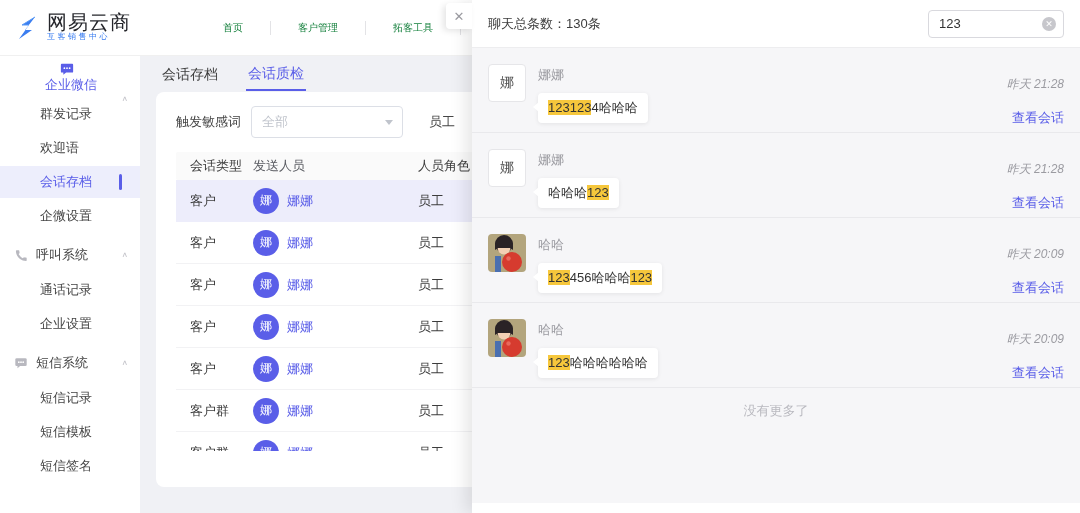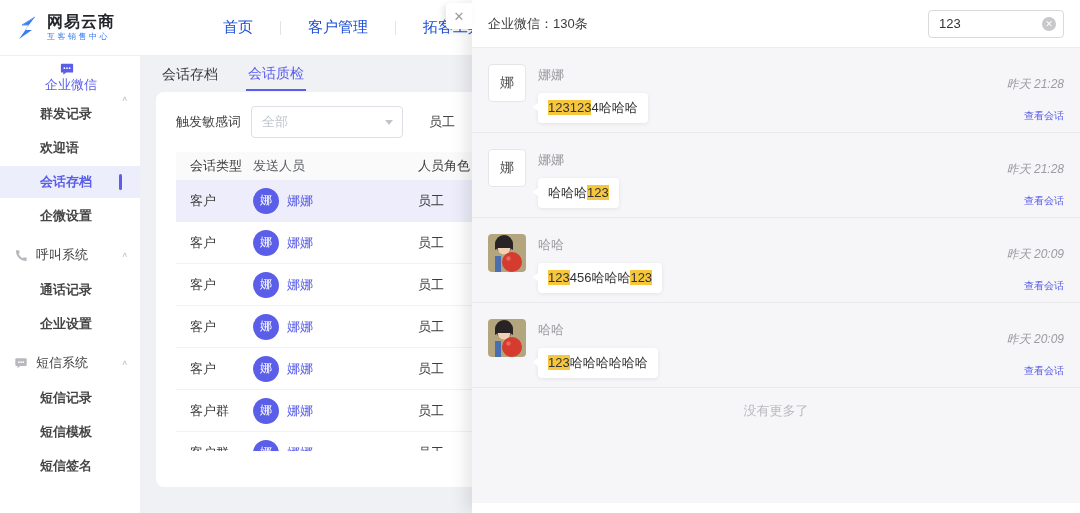--- a/index.html
+++ b/index.html
@@ -7,35 +7,35 @@
     --txt:#333; --gray:#999; --lightgray:#c0c4cc; --border:#e8e8ea;
   }
   *{margin:0;padding:0;box-sizing:border-box;font-family:"Liberation Sans","DejaVu Sans",sans-serif;}
   html,body{width:1080px;height:513px;overflow:hidden;background:#f0f1f5;}
   .app{position:relative;width:1080px;height:513px;}
 
   
   .sidebar{position:absolute;left:0;top:0;width:140px;height:513px;background:#fff;z-index:2;}
   .logo{height:56px;display:flex;align-items:center;padding-left:14px;border-bottom:1px solid #f0f0f0;}
   .logo-mark{width:26px;height:26px;margin-right:7px;flex:none;}
-  .logo-title{font-size:16px;font-weight:bold;color:#25262b;letter-spacing:1px;line-height:18px;}
+  .logo-title{font-size:20px;font-weight:normal;color:#25262b;letter-spacing:1px;line-height:18px;}
   .logo-sub{font-size:8px;color:#3a7df0;letter-spacing:2.5px;margin-top:0;}
   .sgroup{margin-top:6px;}
   .sgroup-head{display:flex;align-items:center;height:34px;padding:0 12px 0 14px;font-size:13px;color:#454545;cursor:pointer;}
   .sgroup-head .gicon{width:14px;height:14px;margin-right:8px;color:#b8b8bf;flex:none;}
   .sgroup-head.active{color:var(--accent);flex-direction:column;}
   .sgroup-head.active .gicon{color:var(--accent);}
   .caret{margin-left:auto;color:#c6c6cc;font-size:9px;transform:scaleY(.8);}
-  .sitem{position:relative;height:32px;line-height:32px;padding-left:40px;font-size:13px;color:#454545;cursor:pointer;margin:2px 0;font-weight:bold;}
+  .sitem{position:relative;height:32px;line-height:32px;padding-left:40px;font-size:13px;color:#454545;cursor:pointer;margin:2px 0;}
   .sitem.selected{background:#EDEEFC;color:var(--accent);}
   .sitem.selected::after{content:"";position:absolute;right:18px;top:8px;width:3px;height:16px;background:var(--accent);border-radius:2px;}
 
   
   .topnav{position:absolute;left:140px;top:0;width:940px;height:56px;background:#fff;border-bottom:1px solid #f0f0f0;display:flex;align-items:center;padding-left:56px;z-index:1;}
-  .nav-item{font-size:15px;color:#1d4ed8;padding:0 27px;cursor:pointer;white-space:nowrap;}
+  .nav-item{font-size:10px;color:#15803d;padding:0 27px;cursor:pointer;white-space:nowrap;}
   .nav-sep{width:1px;height:14px;background:#e3e3e6;}
 
   
   .main{position:absolute;left:140px;top:56px;width:940px;height:457px;z-index:1;}
   .tabs{display:flex;align-items:center;height:38px;padding-left:20px;gap:26px;}
   .tab{font-size:14px;color:#3c3c3c;cursor:pointer;padding:6px 2px;}
   .tab.active{color:var(--accent);border-bottom:2px solid var(--accent);}
   .card{position:absolute;left:16px;top:36px;width:908px;height:395px;background:#fff;border-radius:8px;overflow:hidden;}
   .filter-row{display:flex;align-items:center;padding:14px 20px 10px 20px;}
   .flabel{font-size:13px;color:#454545;margin-right:10px;white-space:nowrap;}
@@ -67,21 +67,21 @@
   .chat-item{display:flex;height:85px;padding:16px 16px 0 16px;border-bottom:1px solid #e9e9ec;}
   .cav{width:38px;height:38px;border-radius:4px;flex:none;overflow:hidden;}
   .cav.text{background:#fff;border:1px solid #e6e6e9;display:flex;align-items:center;justify-content:center;font-size:14px;color:#555;}
   .cbody{margin-left:12px;min-width:0;}
   .cname{font-size:13px;color:#9b9ba1;margin-top:2px;}
   .bubble{position:relative;display:inline-block;background:#fff;border-radius:4px;padding:6px 10px;margin-top:9px;font-size:13px;color:#333;box-shadow:0 1px 4px rgba(0,0,0,.08);}
   .bubble::before{content:"";position:absolute;left:-5px;top:9px;border-top:5px solid transparent;border-bottom:5px solid transparent;border-right:6px solid #fff;}
   .hl{background:var(--hl);}
   .cright{margin-left:auto;text-align:right;flex:none;padding-top:12px;}
   .ctime{font-size:12px;color:#9b9ba1;font-style:italic;}
-  .clink{font-size:10px;color:var(--accent);margin-top:16px;cursor:pointer;}
+  .clink{font-size:13px;color:var(--accent);margin-top:16px;cursor:pointer;}
   .no-more{text-align:center;font-size:13px;color:#b9b9bf;padding-top:14px;}
   .panel-foot{position:absolute;left:0;bottom:0;width:100%;height:10px;background:#fff;}
 </style>
 </head>
 <body>
 
 <div class="app">
 
   <aside class="sidebar">
     <div class="logo">
@@ -234,21 +234,21 @@
           </div>
       </div>
     </section>
   </main>
 
   <aside class="panel">
     <div class="close-tab">
       <span>✕</span>
     </div>
     <div class="panel-head">
-      <span class="total">企业微信：130条</span>
+      <span class="total">聊天总条数：130条</span>
       <div class="searchbox">
         <input value="123" style="">
         <span class="clear-ic">✕</span>
       </div>
     </div>
     <div id="chat-list">
         <div class="chat-item">
           <div class="cav text">娜</div>
           <div class="cbody"><div class="cname">娜娜</div><div class="bubble"><span class="hl">123</span><span class="hl">123</span><span>4哈哈哈</span></div></div>
           <div class="cright">

